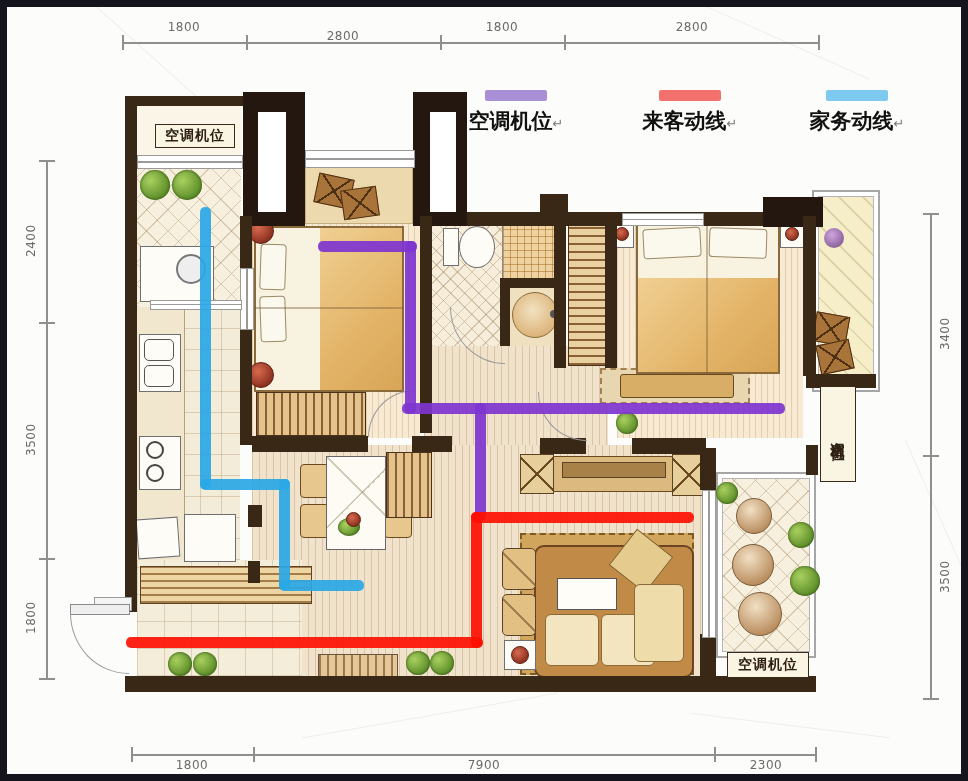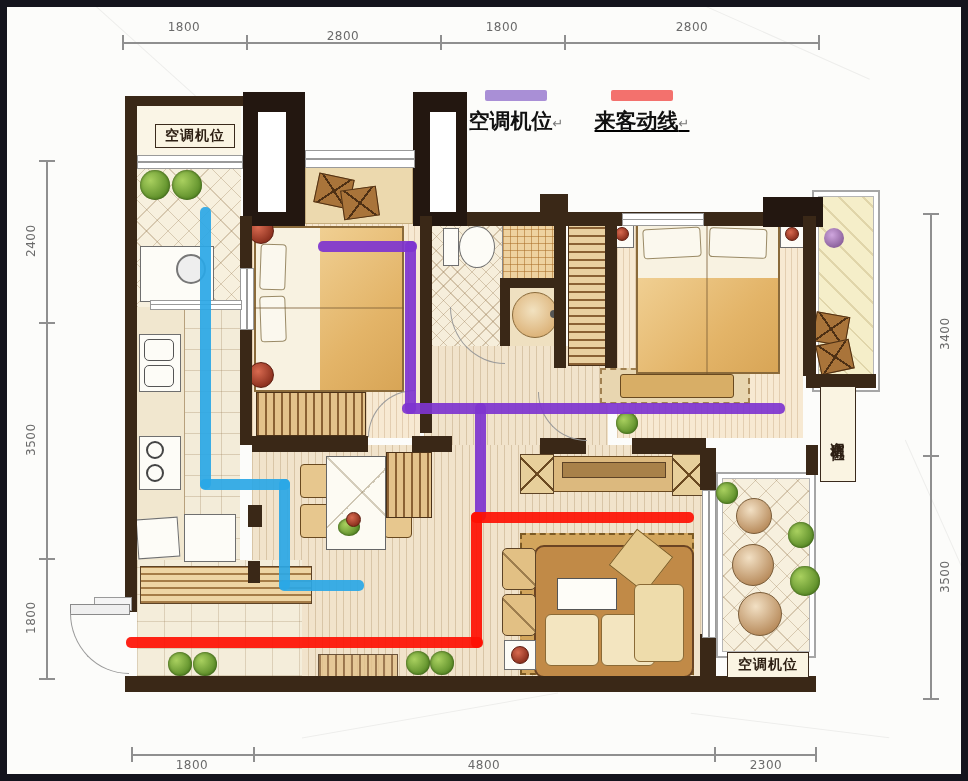--- a/index.html
+++ b/index.html
@@ -238,43 +238,47 @@
 
   <div class="abs path" style="left: 200px; top: 207px; width: 11px; height: 282px; background-color: rgb(42, 167, 230);"></div>
   <div class="abs path" style="left: 200px; top: 479px; width: 90px; height: 11px; background-color: rgb(42, 167, 230);"></div>
   <div class="abs path" style="left: 279px; top: 479px; width: 11px; height: 111px; background-color: rgb(42, 167, 230);"></div>
   <div class="abs path" style="left: 279px; top: 580px; width: 85px; height: 11px; background-color: rgb(42, 167, 230);"></div>
 
   <div class="abs lgd-item" style="left:458px;top:90px;">
     <div class="lgd-swatch" style="background-color: rgb(169, 143, 214);"></div>
     <div class="lgd-label"><span>空调机位</span><span class="lgd-mark">↵</span></div>
   </div>
-  <div class="abs lgd-item" style="left:584px;top:90px;text-decoration:underline;">
+  <div class="abs lgd-item" style="left:632px;top:90px;">
     <div class="lgd-swatch" style="background-color: rgb(243, 113, 109);"></div>
     <div class="lgd-label"><span>来客动线</span><span class="lgd-mark">↵</span></div>
+  </div>
+  <div class="abs lgd-item" style="left:799px;top:90px;">
+    <div class="lgd-swatch" style="background-color: rgb(125, 201, 240);"></div>
+    <div class="lgd-label"><span>家务动线</span><span class="lgd-mark">↵</span></div>
   </div>
 
   <div class="abs dimline" style="left:122px;top:42px;width:698px;height:2px;"></div>
   <div class="abs tick" style="left:122px;top:35px;width:2px;height:15px;"></div>
   <div class="abs tick" style="left:246px;top:35px;width:2px;height:15px;"></div>
   <div class="abs tick" style="left:440px;top:35px;width:2px;height:15px;"></div>
   <div class="abs tick" style="left:564px;top:35px;width:2px;height:15px;"></div>
   <div class="abs tick" style="left:818px;top:35px;width:2px;height:15px;"></div>
   <div class="abs dimtext" style="left:154px;top:20px;width:60px;">1800</div>
   <div class="abs dimtext" style="left:313px;top:20px;width:60px;margin-top:9px;">2800</div>
   <div class="abs dimtext" style="left:472px;top:20px;width:60px;">1800</div>
   <div class="abs dimtext" style="left:662px;top:20px;width:60px;">2800</div>
 
   <div class="abs dimline" style="left:131px;top:754px;width:686px;height:2px;"></div>
   <div class="abs tick" style="left:131px;top:747px;width:2px;height:15px;"></div>
   <div class="abs tick" style="left:253px;top:747px;width:2px;height:15px;"></div>
   <div class="abs tick" style="left:714px;top:747px;width:2px;height:15px;"></div>
   <div class="abs tick" style="left:815px;top:747px;width:2px;height:15px;"></div>
   <div class="abs dimtext" style="left:162px;top:758px;width:60px;">1800</div>
-  <div class="abs dimtext" style="left:454px;top:758px;width:60px;">4800</div>
+  <div class="abs dimtext" style="left:454px;top:758px;width:60px;">7900</div>
   <div class="abs dimtext" style="left:736px;top:758px;width:60px;">2300</div>
 
   <div class="abs dimline" style="left:46px;top:160px;width:2px;height:520px;"></div>
   <div class="abs tick" style="left:39px;top:160px;width:16px;height:2px;"></div>
   <div class="abs tick" style="left:39px;top:322px;width:16px;height:2px;"></div>
   <div class="abs tick" style="left:39px;top:558px;width:16px;height:2px;"></div>
   <div class="abs tick" style="left:39px;top:678px;width:16px;height:2px;"></div>
   <div class="abs dimtext vtext" style="left:24px;top:211px;height:60px;">2400</div>
   <div class="abs dimtext vtext" style="left:24px;top:410px;height:60px;">3500</div>
   <div class="abs dimtext vtext" style="left:24px;top:588px;height:60px;">1800</div>

